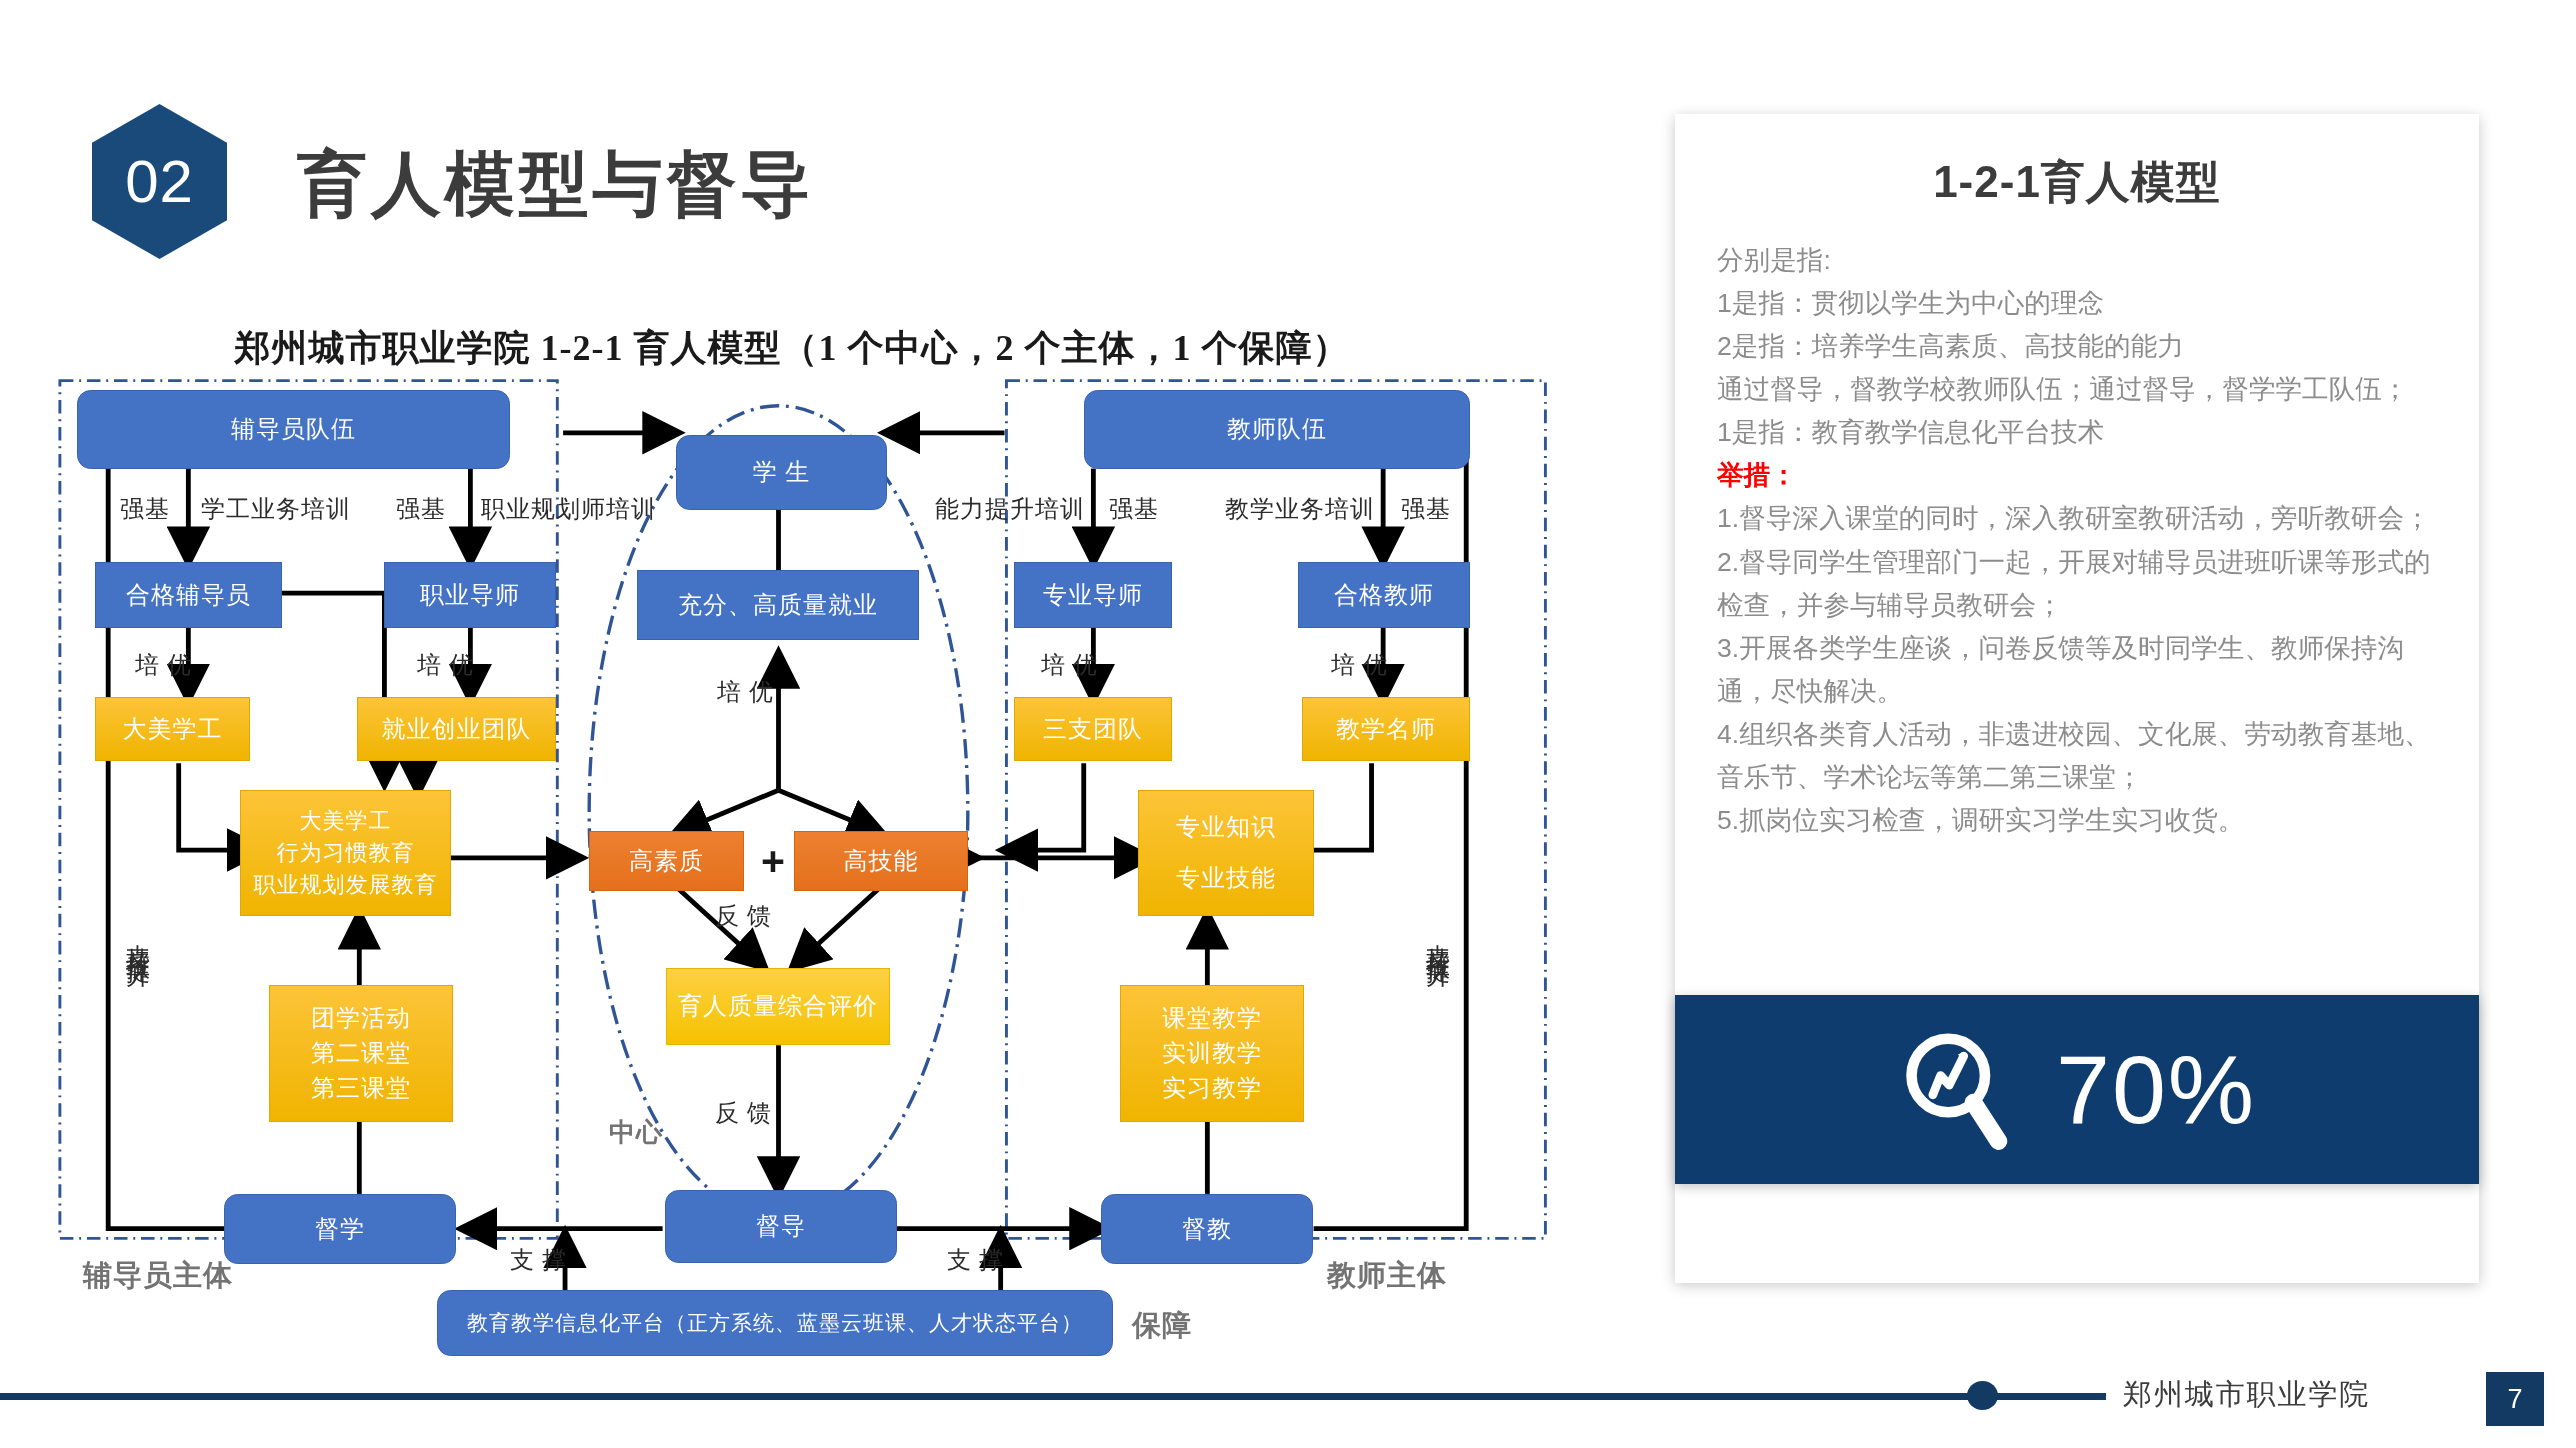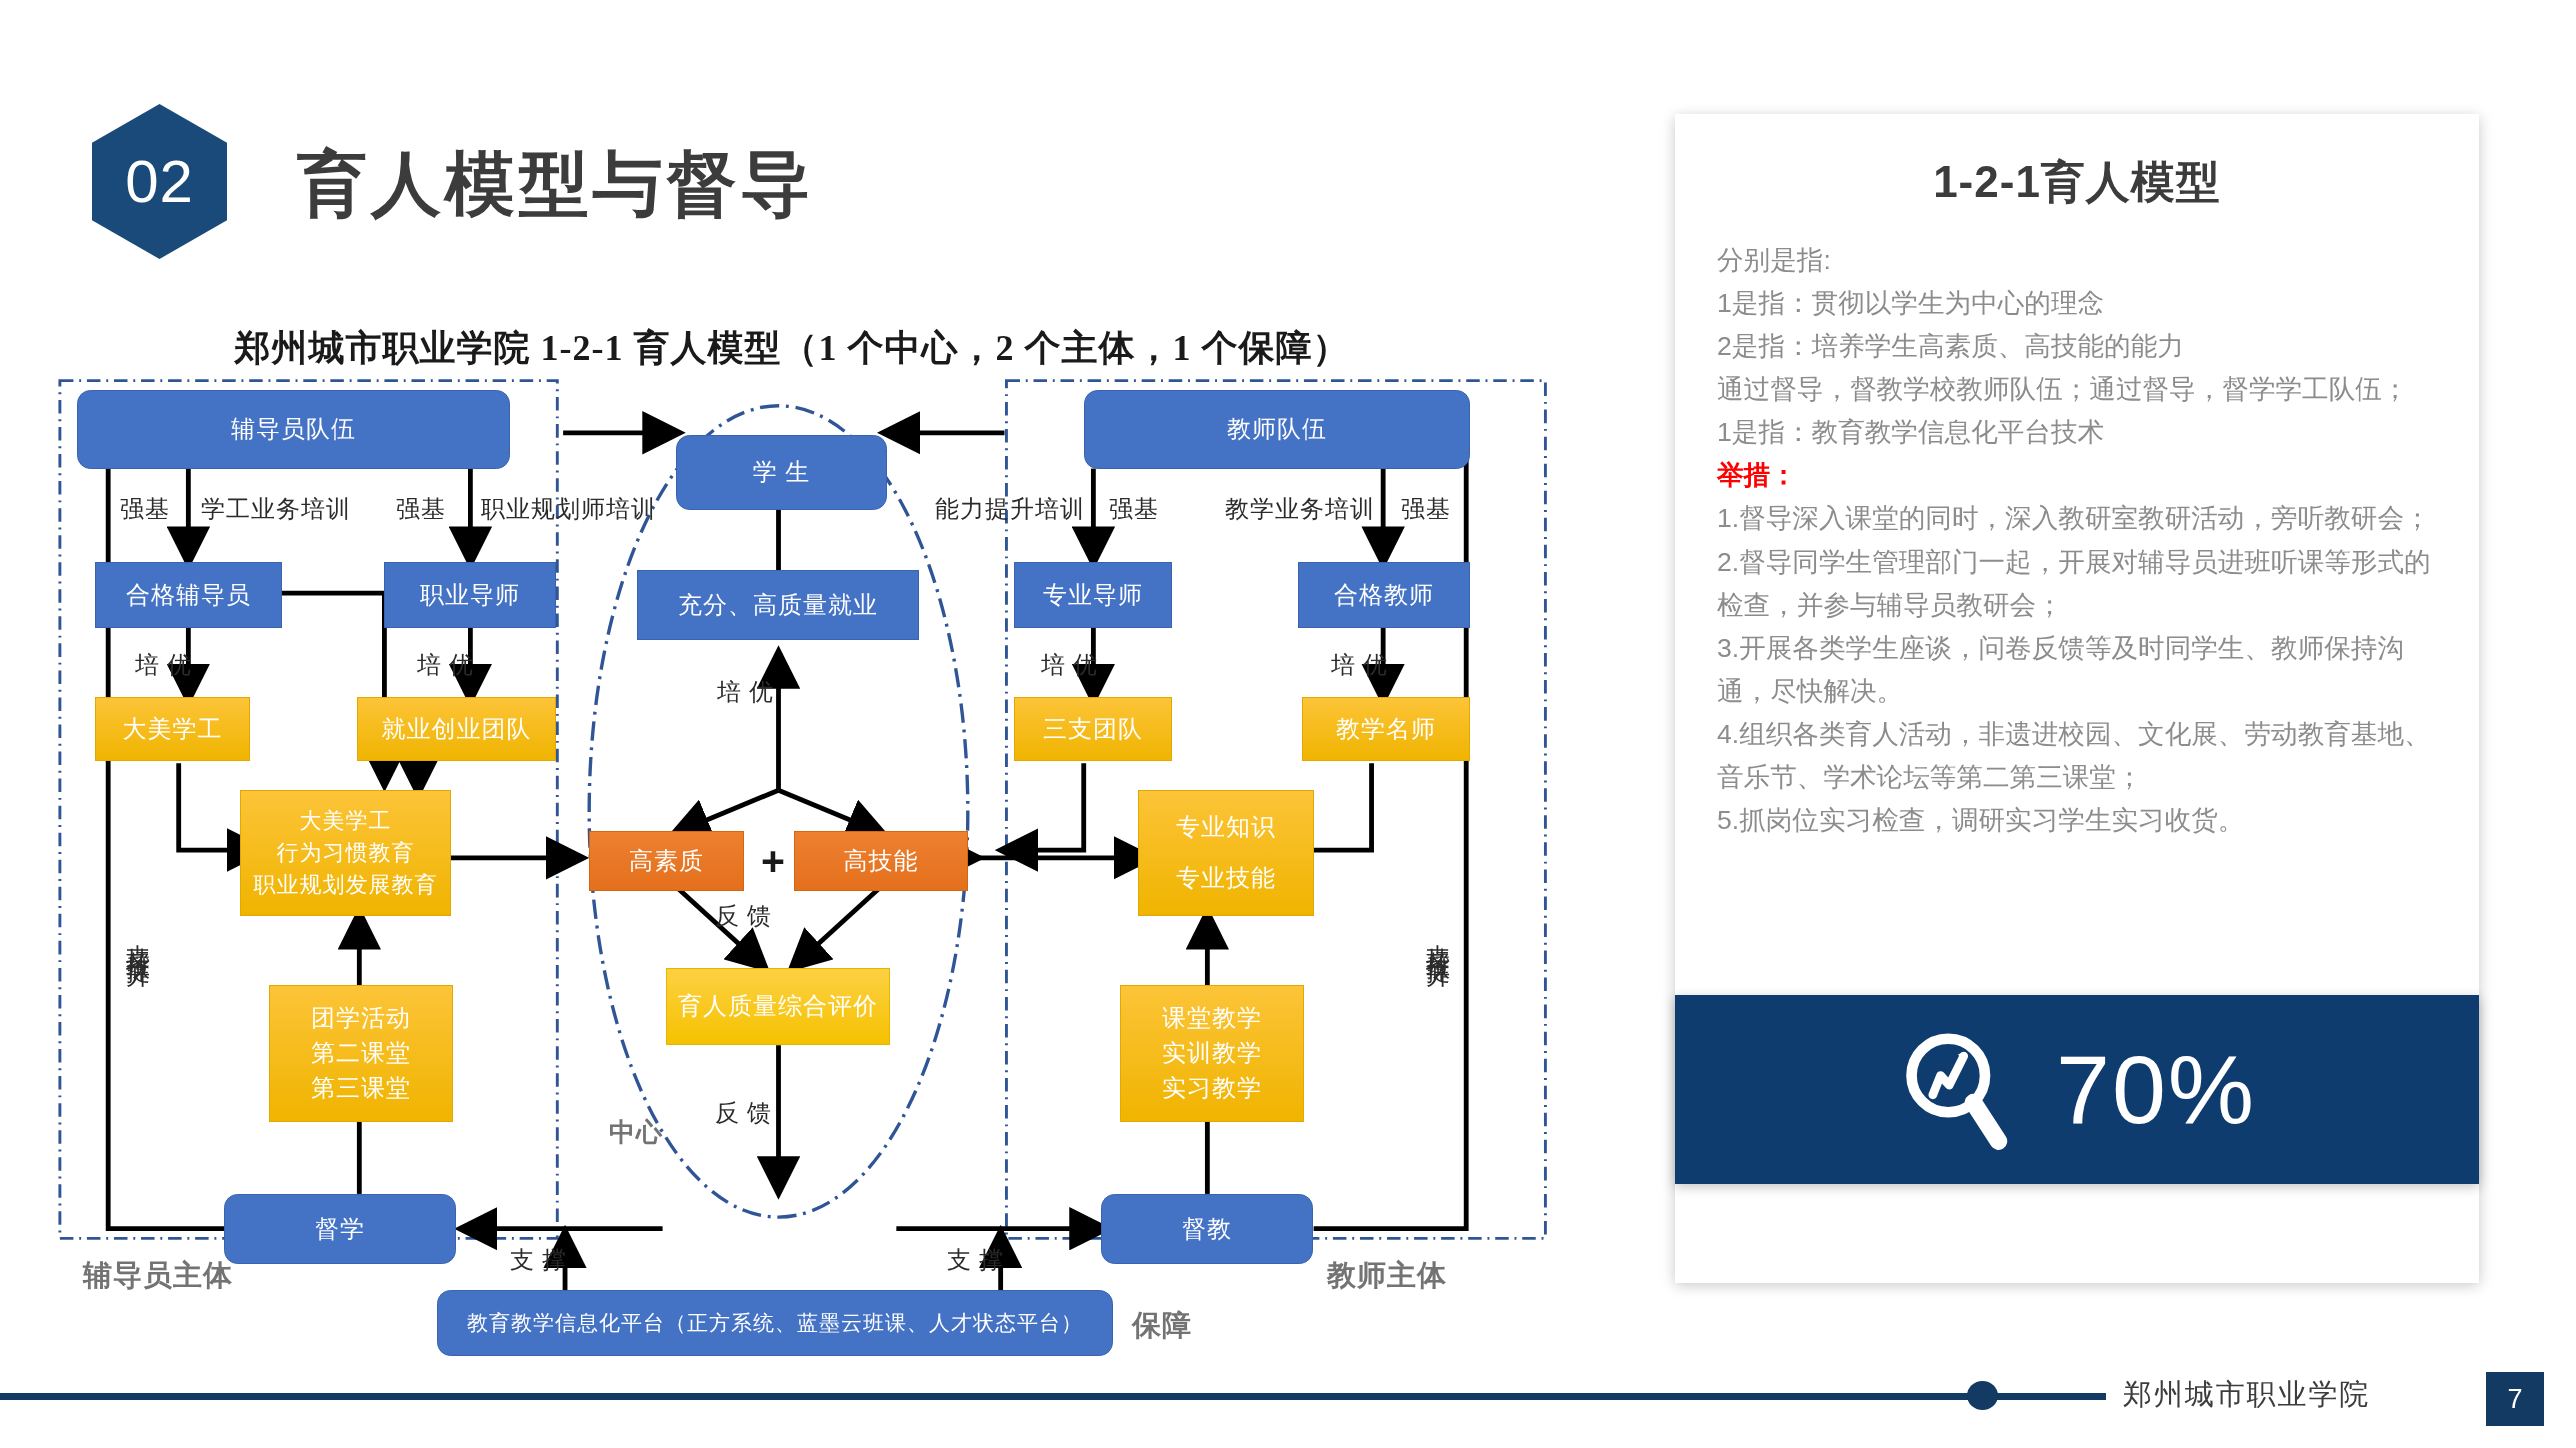--- a/index.html
+++ b/index.html
@@ -271,20 +271,23 @@
   </div>
 
   <div class="box yellow2" style="left:666px;top:968px;width:224px;height:77px;">
     <span>育人质量综合评价</span>
   </div>
 
   <div class="box blue-round" style="left:224px;top:1194px;width:232px;height:70px;">
     <span>督学</span>
   </div>
 
+  <div class="box blue-round" style="left:665px;top:1190px;width:232px;height:73px;">
+    <span>督导</span>
+  </div>
 
   <div class="box blue-round" style="left:1101px;top:1194px;width:212px;height:70px;">
     <span>督教</span>
   </div>
 
   <div class="box blue-round" style="left:437px;top:1290px;width:676px;height:66px;font-size:21px;">
     <span>教育教学信息化平台（正方系统、蓝墨云班课、人才状态平台）</span>
   </div>
 
   <div class="lbl" style="left:120px;top:493px;">强基</div>

